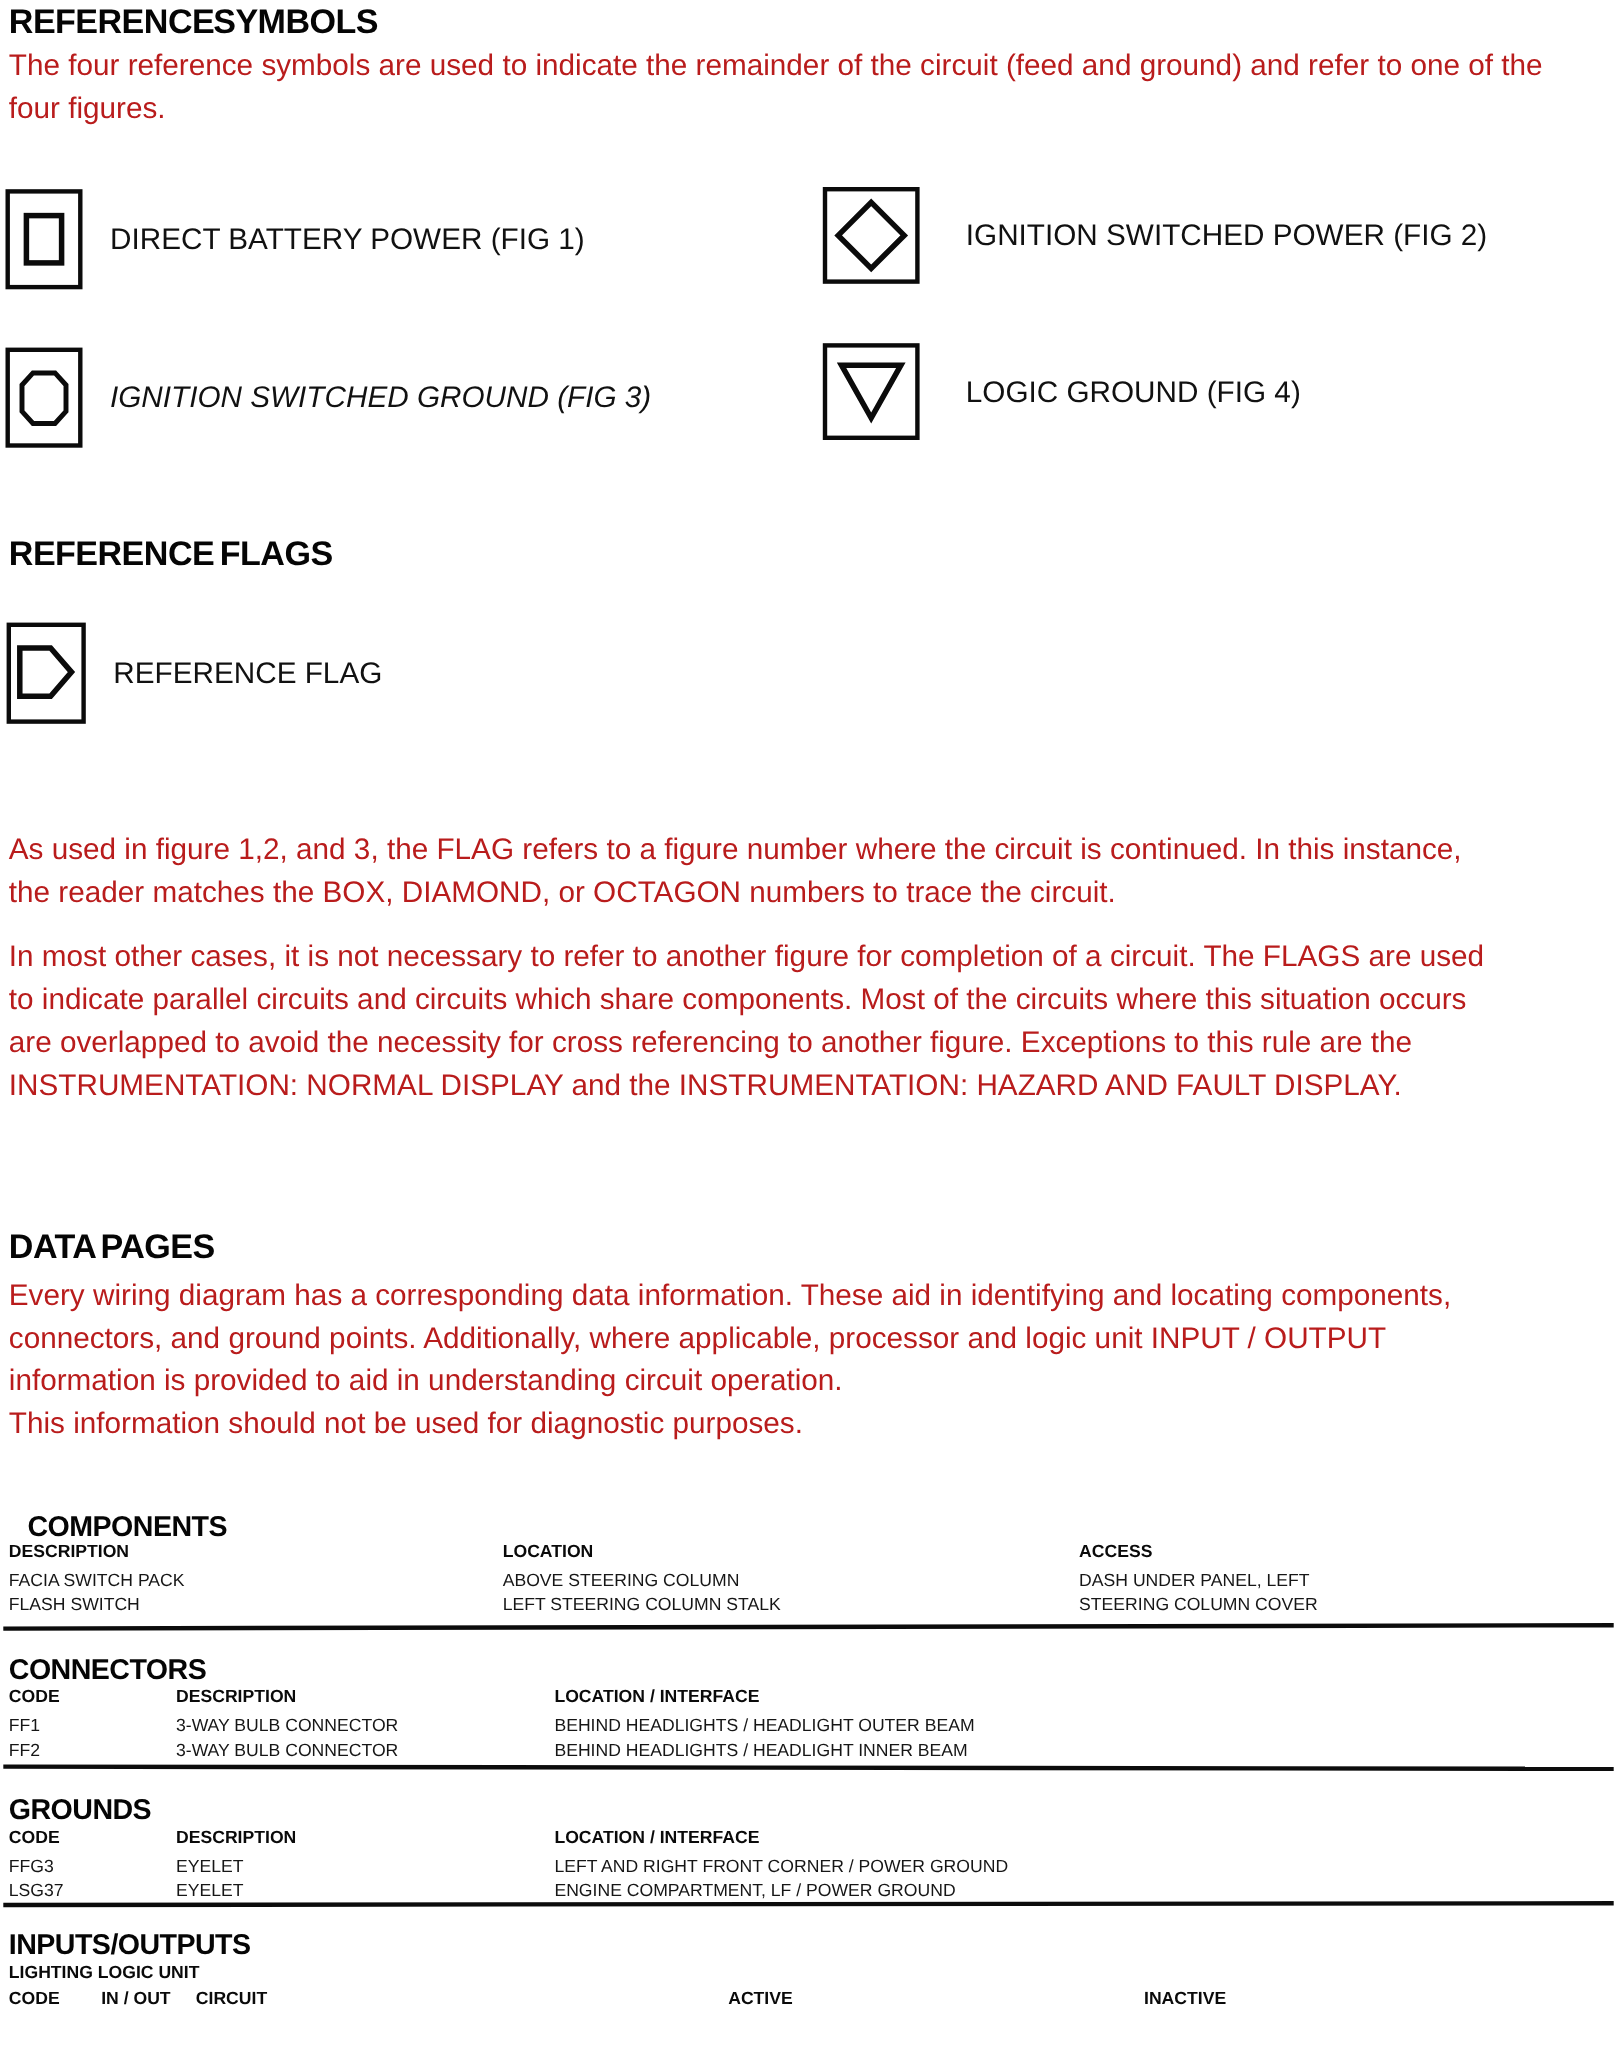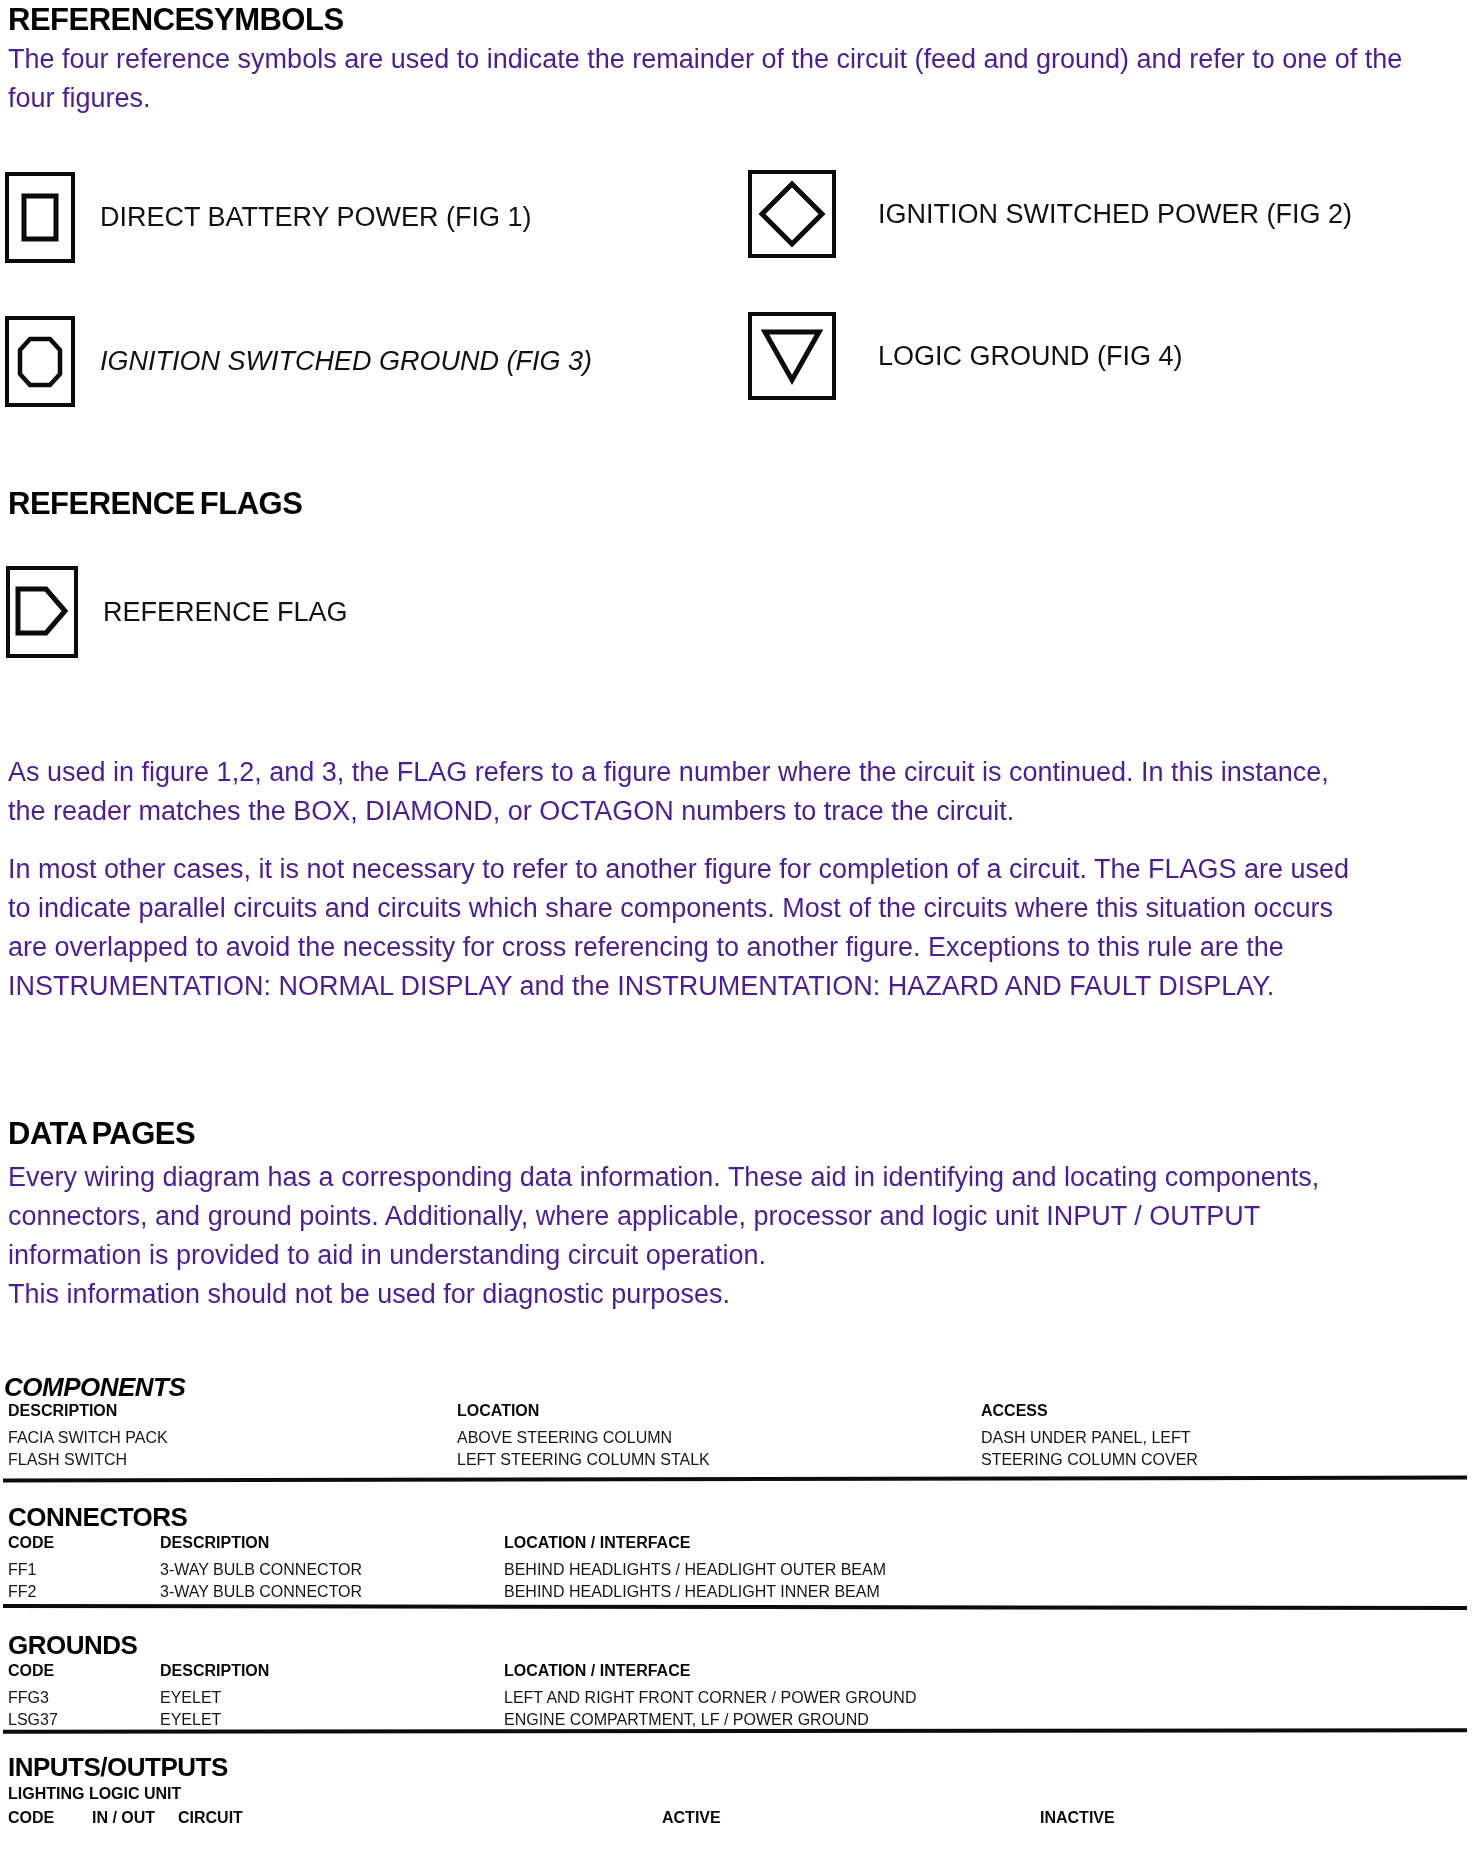--- a/index.html
+++ b/index.html
@@ -10,21 +10,21 @@
     color:#0b0b0b;
     font-family:"Liberation Sans", sans-serif;
     overflow:hidden;
   }
   .abs{position:absolute;}
   .h1{
     font-size:31px;font-weight:bold;letter-spacing:-0.5px;word-spacing:-9px;
     color:#050505;
   }
   .para{
-    font-size:27px;line-height:39px;color:#4c1d95;width:1330px;
+    font-size:27px;line-height:39px;color:#b91c1c;width:1330px;
   }
   .symbol-box{
     border:4px solid #0b0b0b;
     display:flex;align-items:center;justify-content:center;
     box-sizing:border-box;background:#fff;
   }
   .symbol-label{
     display:flex;align-items:center;
     font-size:27px;color:#111;white-space:nowrap;text-align:right;
   }
@@ -90,21 +90,21 @@
 
   <div class="abs para" style="left:8px;top:850px;width:1345px;">In most other cases, it is not necessary to refer to another figure for completion of a circuit.  The FLAGS are used to indicate parallel circuits and circuits which share components.  Most of the circuits where this situation occurs are overlapped to avoid the necessity for cross referencing to another figure.  Exceptions to this rule are the INSTRUMENTATION: NORMAL DISPLAY and the INSTRUMENTATION: HAZARD AND FAULT DISPLAY.</div>
 
   <div class="abs h1" style="left:8px;top:1116px;word-spacing:-3px;">DATA PAGES</div>
 
   <div class="abs" style="left:8px;top:1158px;">
     <div class="para" style="position:static;">Every wiring diagram has a corresponding data information.  These aid in identifying and locating components, connectors, and ground points.  Additionally, where applicable, processor and logic unit INPUT / OUTPUT information is provided to aid in understanding circuit operation.</div>
     <div class="para" style="position:static;">This information should not be used for diagnostic purposes.</div>
   </div>
 
-  <div class="abs sec-h" style="left:4px;top:1372px;font-style:italic;">COMPONENTS</div>
+  <div class="abs sec-h" style="left:25px;top:1372px;">COMPONENTS</div>
 
   <div class="abs tcol" style="left:8px;top:1400px;">
     <div class="th">DESCRIPTION</div>
     <div>FACIA SWITCH PACK</div>
     <div>FLASH SWITCH</div>
   </div>
   <div class="abs tcol" style="left:457px;top:1400px;">
     <div class="th">LOCATION</div>
     <div>ABOVE STEERING COLUMN</div>
     <div>LEFT STEERING COLUMN STALK</div>

